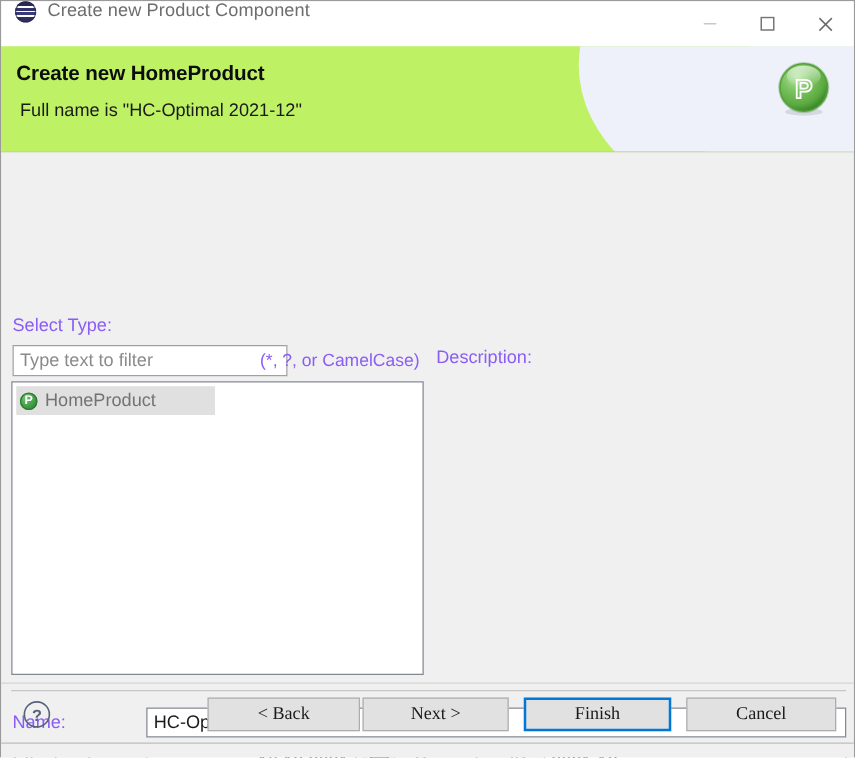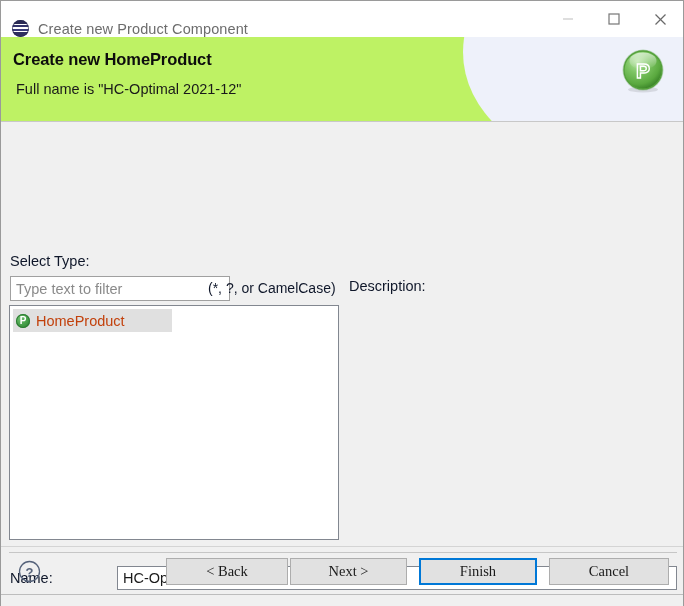--- a/index.html
+++ b/index.html
@@ -20,21 +20,21 @@
     border-bottom: none;
     display: flex;
     flex-direction: column;
   }
 
   
   .titlebar {
     height: 36px;
     background: #ffffff;
     display: flex;
-    align-items: flex-end;
+    align-items: flex-start;
     flex: 0 0 auto;
     position: relative;
   }
   .title-icon {
     width: 17px; height: 17px;
     margin-left: 11px;
     margin-right: 9px;
     border-radius: 50%;
     background:
       linear-gradient(to bottom,
@@ -112,21 +112,21 @@
 
   
   .body {
     flex: 1 1 auto;
     position: relative;
     background: #f0f0f0;
   }
 
   .lbl {
     font-size: 14.5px;
-    color: #0f172a;
+    color: #8b5cf6;
     white-space: nowrap;
   }
 
   .section-label { position: absolute; left: 9px; top: 131px; }
 
   .filter-input {
     position: absolute;
     left: 9px; top: 154px;
     width: 220px; height: 25px;
     border: 1px solid #a0a0a0;
@@ -153,21 +153,21 @@
   .list-row {
     display: flex;
     align-items: center;
     height: 23px;
     margin: 3px 0 0 3px;
     width: 159px;
     background: #e0e0e0;
     padding-left: 3px;
   }
   .list-row .p-dot { margin-right: 6px; flex: 0 0 auto; }
-  .list-row-label { font-size: 14.5px; color: #c2410c; }
+  .list-row-label { font-size: 14.5px; color: #737373; }
 
   .p-dot {
     width: 14px; height: 14px;
     border-radius: 50%;
     background: radial-gradient(circle at 34% 30%, #6fc26f 0%, #36913a 70%, #2a7330 100%);
     box-shadow: inset 0 0 0 1px #2d7a33;
     position: relative;
   }
   .p-dot::after {
     content: "P";

